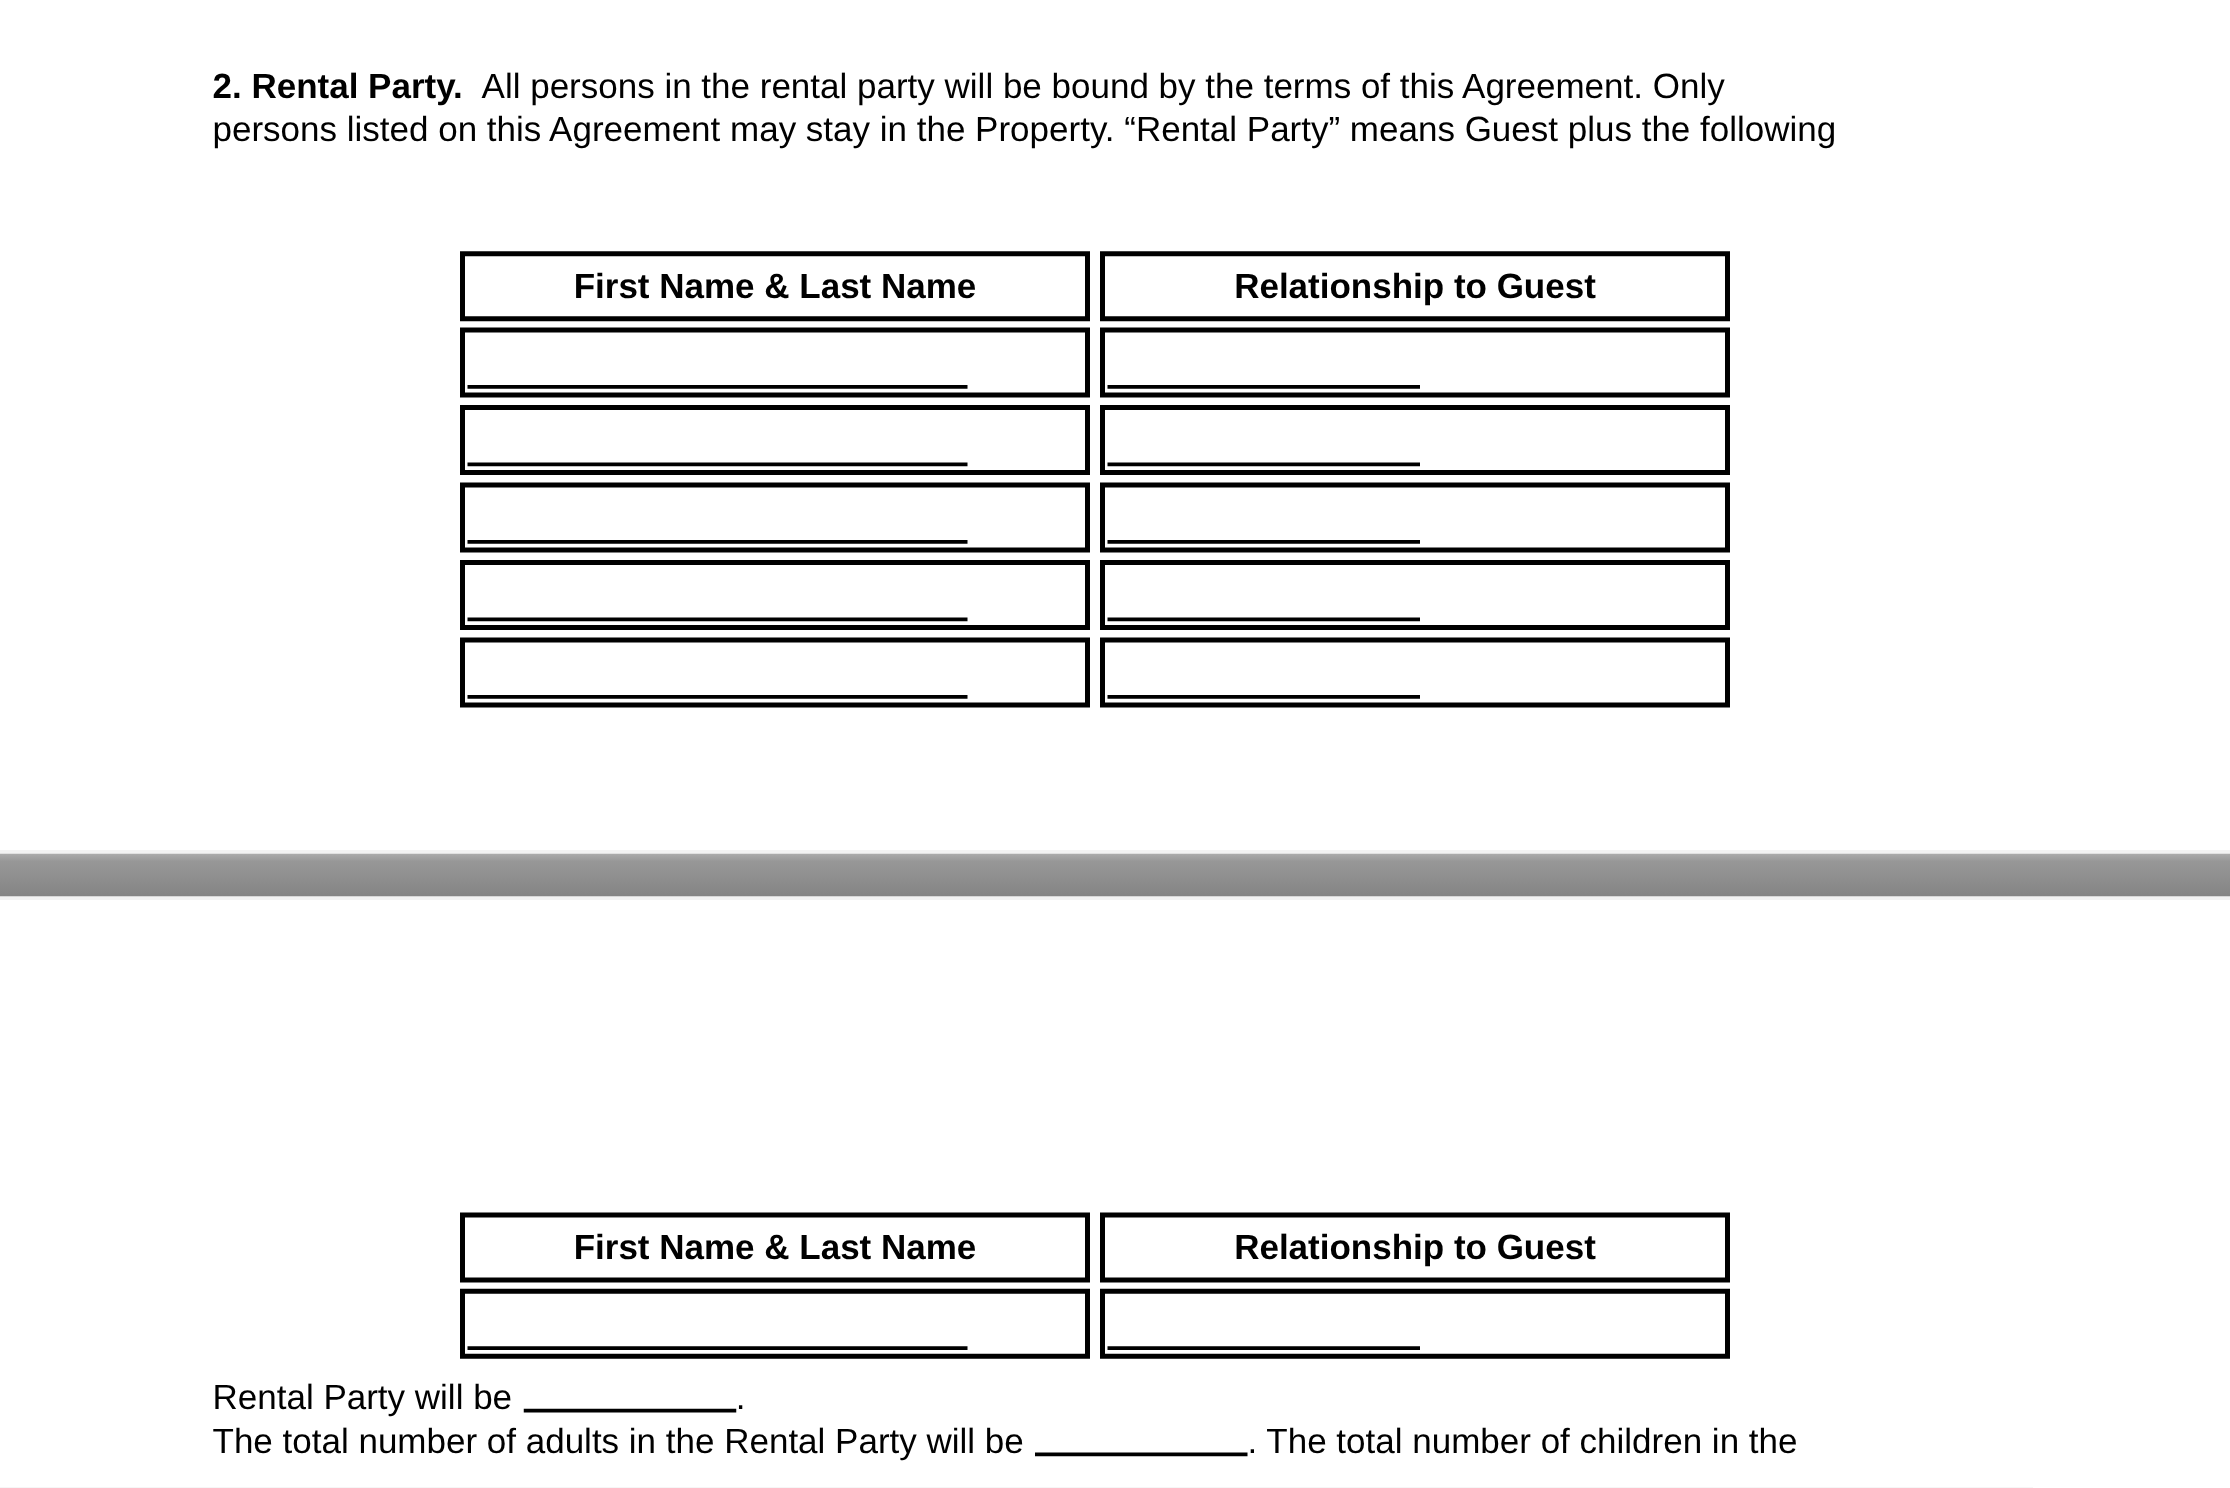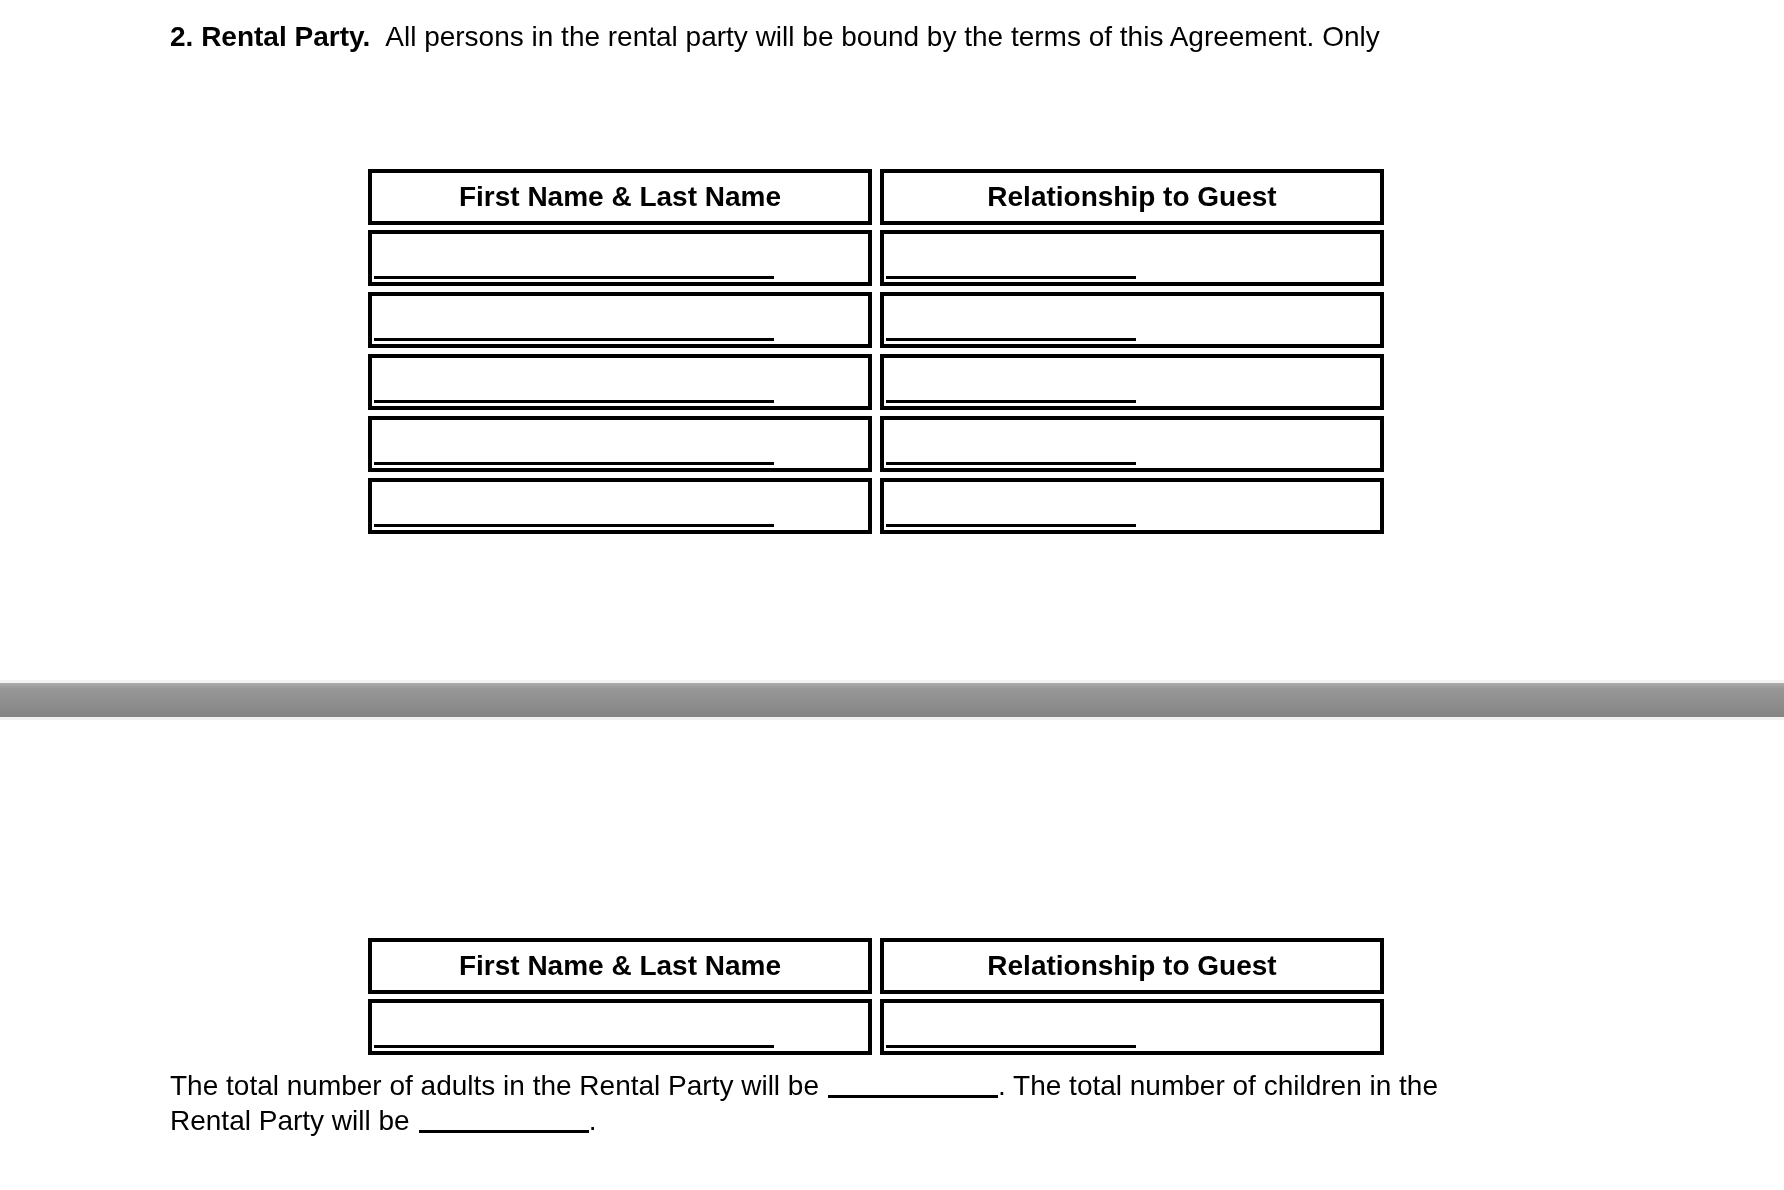--- a/index.html
+++ b/index.html
@@ -1,21 +1,21 @@
 <!DOCTYPE html>
 <html><head>
 <meta charset="utf-8">
 <style>
   html,body { margin:0; padding:0; background:#e9e9e9; }
   .screen {
     position:relative; width:1784px; height:1190px; overflow:hidden;
     background:#ffffff; color:#000000;
     font-family:"Liberation Sans", sans-serif;
   }
-  .page { position:absolute; left:0; width:1784px; background:#ffffff; }
+  .page { position:absolute; left:0; width:1784px; background:#ffffff;margin-top:32px; }
   #page-1 { top:0; height:680px; }
   #page-2 { top:720px; height:470px; }
 
   
   .page-gap { position:absolute; left:0; top:680px; width:1784px; height:40px; background:#f2f2f2; }
   .page-gap .bar {
     position:absolute; left:0; top:3px; width:1784px; height:34px;
     background:linear-gradient(180deg,#ababab 0%, #979797 18%, #8f8f8f 55%, #848484 100%);
   }
 
@@ -58,20 +58,21 @@
 <body>
 
 <div class="screen">
 
   <div class="page" id="page-1">
 
     <div class="doc-text section-para">
       <span class="doc-line">
         <span class="lead-label">2. Rental Party.</span><span>All persons in the rental party will be bound by the terms of this Agreement. Only</span>
       </span>
+      <span class="doc-line">persons listed on this Agreement may stay in the Property. “Rental Party” means Guest plus the following</span>
     </div>
 
     <div class="tbl" id="table-1">
       <div class="trow head">
         <div class="cell c1 hcell">First Name &amp; Last Name</div>
         <div class="cell c2 hcell">Relationship to Guest</div>
       </div>
       <div>
           <div class="trow">
             <div class="cell c1">
@@ -137,22 +138,22 @@
             </div>
             <div class="cell c2">
               <div class="fill-line"></div>
             </div>
           </div>
         </div>
     </div>
 
     <div class="doc-text totals-para">
       <span class="doc-line">
-        <span>The total number of adults in the Rental Party will be</span><span class="blank"></span><span>. The total number of children in the</span>
+        <span>Rental Party will be</span><span class="blank"></span><span>.</span>
       </span>
       <span class="doc-line">
-        <span>Rental Party will be</span><span class="blank"></span><span>.</span>
+        <span>The total number of adults in the Rental Party will be</span><span class="blank"></span><span>. The total number of children in the</span>
       </span>
     </div>
 
   </div>
 
 </div>
 
 </body></html>

